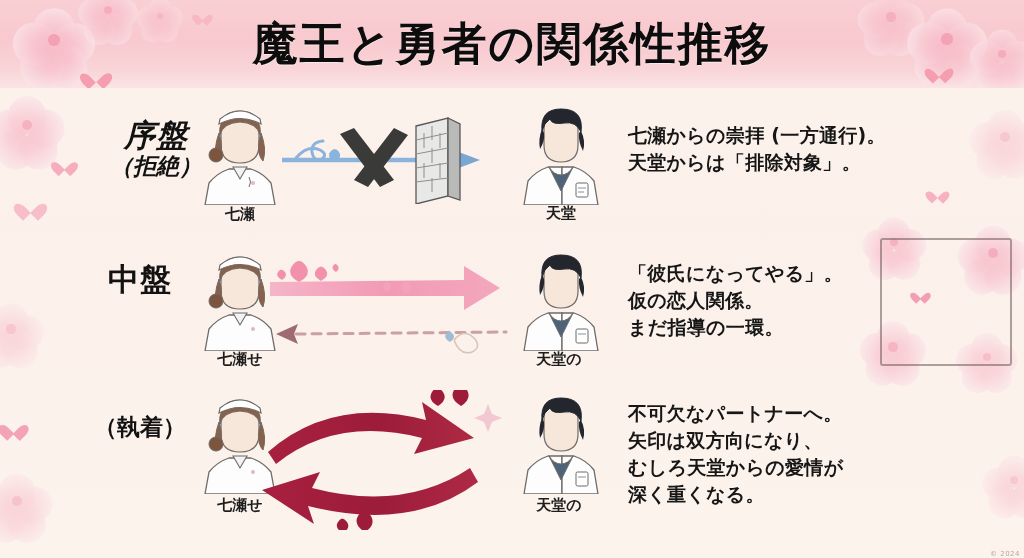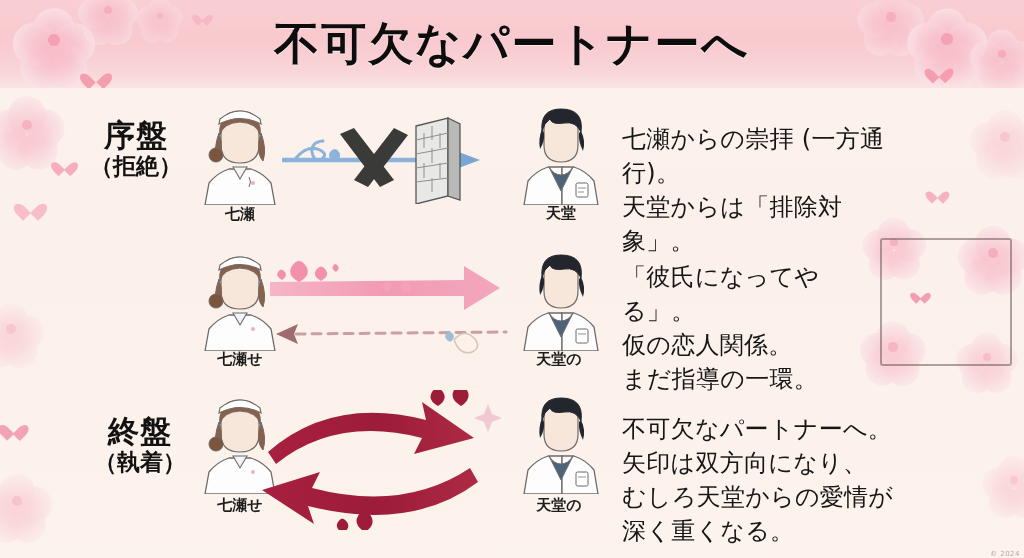--- a/index.html
+++ b/index.html
@@ -46,22 +46,22 @@
   .stage-label .sub{font-size:23px;line-height:1.2;display:block;letter-spacing:0px;text-align:center;}
 
   .charname{position:absolute;text-align:center;font-size:15px;font-weight:bold;
     color:#1d1d1d;width:120px;}
 
   
   .chara{position:absolute;width:86px;height:100px;}
   .chara svg{display:block;width:86px;height:100px;}
 
   
-  .desc{position:absolute;color:#161616;font-weight:normal;font-size:24px;
-    line-height:1.42;letter-spacing:.3px;white-space:pre-line;}
+  .desc{position:absolute;color:#161616;font-weight:bold;font-size:19px;
+    line-height:1.42;letter-spacing:.3px;white-space:pre-line;margin-left:6px;}
 
   
   .note{position:absolute;box-sizing:border-box;
     color:#161616;font-weight:bold;font-size:16.5px;line-height:1.45;
     white-space:pre-line;text-align:left;padding:14px 10px 12px 14px;}
   .note-border{position:absolute;left:0;top:0;width:100%;height:100%;
     border-left:2px solid #6f5a58;border-right:2px solid #6f5a58;
     border-top:2px solid #6f5a58;border-bottom:2px solid #6f5a58;
     border-radius:3px;opacity:.55;}
 
@@ -125,21 +125,21 @@
       </div>
     <div class="heartwrap" style="left:86px;top:66px;width:20px;height:20px;--hc:#f59eb0;">
         <div class="hrt" style="--hc:#f59eb0"></div>
       </div>
     <div class="heartwrap" style="left:930px;top:62px;width:18px;height:18px;">
         <div class="hrt" style="--hc:#f59eb0"></div>
       </div>
     <div class="heartwrap" style="left:196px;top:10px;width:13px;height:13px;">
         <div class="hrt" style="--hc:#f7b8c4"></div>
       </div>
-    <div class="header-title">不可欠なパートナーへ</div>
+    <div class="header-title">魔王と勇者の関係性推移</div>
   </div>
 
   <div class="blossom" style="left:-6px;top:92px;width:66px;height:66px;opacity:.75;">
       <i></i>
       <i></i>
       <i></i>
       <i></i>
       <i></i>
       <b></b>
     </div>
@@ -217,21 +217,21 @@
       <div class="hrt" style="--hc:#f3a3b6"></div>
     </div>
   <div class="heartwrap" style="left:930px;top:186px;width:15px;height:15px;">
       <div class="hrt" style="--hc:#f6b2c0"></div>
     </div>
   <div class="heartwrap" style="left:914px;top:288px;width:13px;height:13px;">
       <div class="hrt" style="--hc:#f29fb3"></div>
     </div>
 
   <div class="row" style="top:100px;height:130px;">
-    <div class="stage-label" style="left:56px;top:18px;width:160px;">
+    <div class="stage-label" style="left:76px;top:18px;width:160px;font-style:italic;">
       <span class="big">序盤</span>
       <span class="sub">（拒絶）</span>
     </div>
 
     <div class="chara" style="left:197px;top:5px;">
       <svg viewBox="0 0 86 100">
         <path d="M8 100 L12 78 Q20 68 32 64 L54 64 Q66 68 74 78 L78 100 Z" fill="#fdfdfd" stroke="#6d6a68" stroke-width="1.3"></path>
         <path d="M36 62 L43 74 L50 62 Z" fill="#f3f3f3" stroke="#6d6a68" stroke-width="1.1"></path>
         <path d="M24 24 Q24 6 43 6 Q62 6 62 24 L62 40 Q62 58 43 58 Q24 58 24 40 Z" fill="#f7e6da" stroke="#6d6a68" stroke-width="1.2"></path>
         <path d="M23 30 Q20 12 43 9 Q66 12 63 30 Q60 18 43 17 Q26 18 23 30 Z" fill="#8a6049" stroke="#6d6a68" stroke-width="1"></path>
@@ -290,20 +290,21 @@
       </svg>
     </div>
     <div class="charname" style="left:501px;top:104px;">天堂</div>
 
     <div class="desc" style="left:622px;top:22px;width:270px;">七瀬からの崇拝 (一方通行)。
 天堂からは「排除対象」。</div>
   </div>
 
   <div class="row" style="top:248px;height:130px;">
     <div class="stage-label" style="left:60px;top:14px;width:160px;">
+      <span class="big">中盤</span>
     </div>
 
     <div class="chara" style="left:197px;top:3px;">
       <svg viewBox="0 0 86 100">
         <path d="M8 100 L12 78 Q20 68 32 64 L54 64 Q66 68 74 78 L78 100 Z" fill="#fdfdfd" stroke="#6d6a68" stroke-width="1.3"></path>
         <path d="M36 62 L43 74 L50 62 Z" fill="#f3f3f3" stroke="#6d6a68" stroke-width="1.1"></path>
         <path d="M24 24 Q24 6 43 6 Q62 6 62 24 L62 40 Q62 58 43 58 Q24 58 24 40 Z" fill="#f7e6da" stroke="#6d6a68" stroke-width="1.2"></path>
         <path d="M23 30 Q20 12 43 9 Q66 12 63 30 Q60 18 43 17 Q26 18 23 30 Z" fill="#8a6049" stroke="#6d6a68" stroke-width="1"></path>
         <path d="M22 28 Q16 44 20 56 Q26 50 24 36 Z" fill="#8a6049" stroke="#6d6a68" stroke-width="1"></path>
         <path d="M64 28 Q70 44 66 56 Q60 50 62 36 Z" fill="#8a6049" stroke="#6d6a68" stroke-width="1"></path>
@@ -362,21 +363,20 @@
 仮の恋人関係。
 まだ指導の一環。</div>
   </div>
 
   <div class="note" style="left:880px;top:238px;width:128px;height:124px;">
     <div class="note-border"></div>
   </div>
 
   <div class="row" style="top:392px;height:140px;">
     <div class="stage-label" style="left:60px;top:22px;width:160px;">
-      <span class="big">終盤</span>
       <span class="sub">（執着）</span>
     </div>
 
     <div class="chara" style="left:197px;top:2px;">
       <svg viewBox="0 0 86 100">
         <path d="M8 100 L12 78 Q20 68 32 64 L54 64 Q66 68 74 78 L78 100 Z" fill="#fdfdfd" stroke="#6d6a68" stroke-width="1.3"></path>
         <path d="M36 62 L43 74 L50 62 Z" fill="#f3f3f3" stroke="#6d6a68" stroke-width="1.1"></path>
         <path d="M24 24 Q24 6 43 6 Q62 6 62 24 L62 40 Q62 58 43 58 Q24 58 24 40 Z" fill="#f7e6da" stroke="#6d6a68" stroke-width="1.2"></path>
         <path d="M23 30 Q20 12 43 9 Q66 12 63 30 Q60 18 43 17 Q26 18 23 30 Z" fill="#8a6049" stroke="#6d6a68" stroke-width="1"></path>
         <path d="M22 28 Q16 44 20 56 Q26 50 24 36 Z" fill="#8a6049" stroke="#6d6a68" stroke-width="1"></path>
@@ -419,20 +419,20 @@
         <path d="M26 24 Q26 8 43 8 Q60 8 60 24 L60 40 Q60 57 43 57 Q26 57 26 40 Z" fill="#f7e6da" stroke="#6d6a68" stroke-width="1.2"></path>
         <path d="M24 26 Q22 4 43 4 Q66 4 63 27 Q58 16 46 18 Q34 20 32 14 Q26 18 24 26 Z" fill="#24262e" stroke="#24262e" stroke-width="1"></path>
         <path d="M24 24 Q20 34 22 44 Q27 36 26 28 Z" fill="#24262e"></path>
         <path d="M63 26 Q68 36 65 46 Q60 36 61 28 Z" fill="#24262e"></path>
         <rect x="58" y="78" width="12" height="14" rx="1.6" fill="#fff" stroke="#6d6a68" stroke-width="1"></rect>
         <path d="M60 83 L68 83" stroke="#9aa4b0" stroke-width="1.2"></path>
       </svg>
     </div>
     <div class="charname" style="left:499px;top:104px;">天堂の</div>
 
-    <div class="desc" style="left:622px;top:20px;width:280px;">不可欠なパートナーへ。
+    <div class="desc" style="left:622px;top:8px;width:280px;">不可欠なパートナーへ。
 矢印は双方向になり、
 むしろ天堂からの愛情が
 深く重くなる。</div>
   </div>
 
   <div class="credit">© 2024</div>
 </div>
 
 </body></html>

